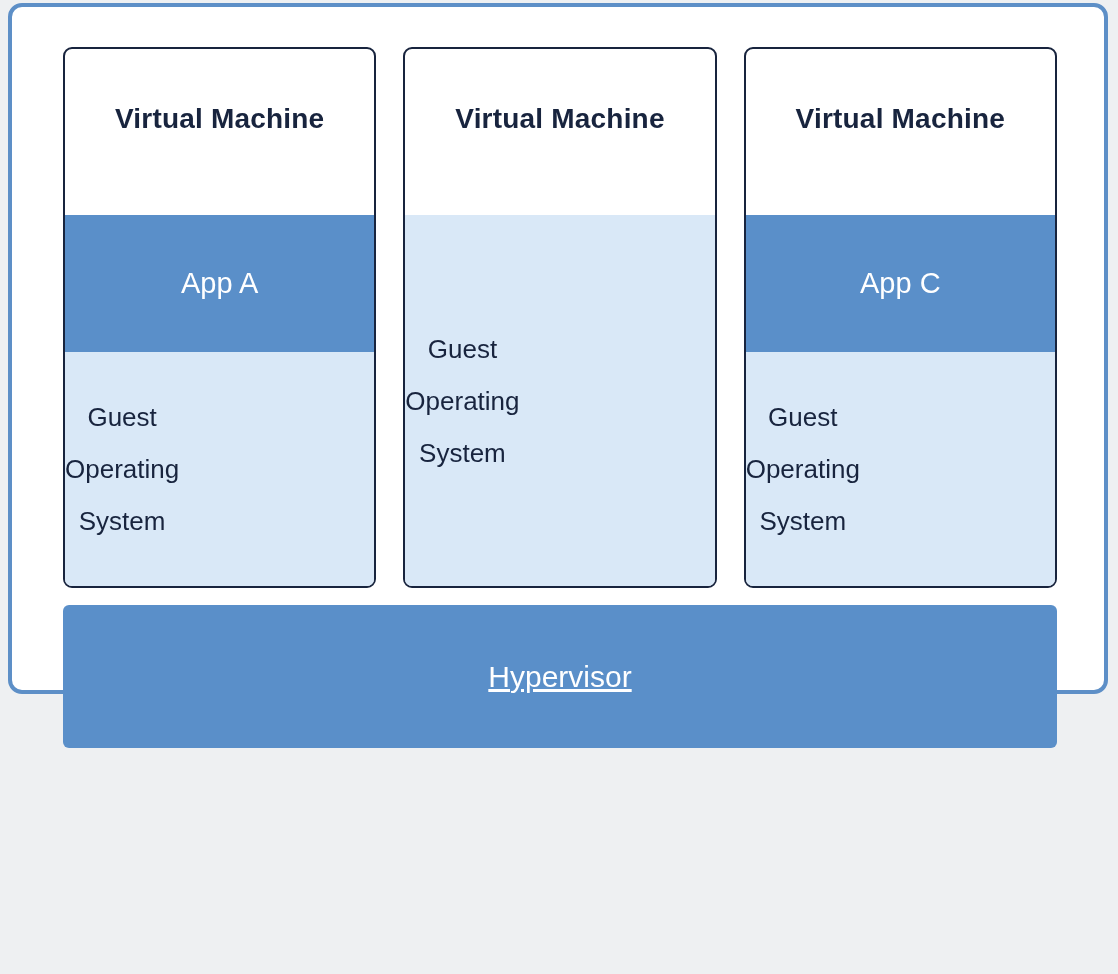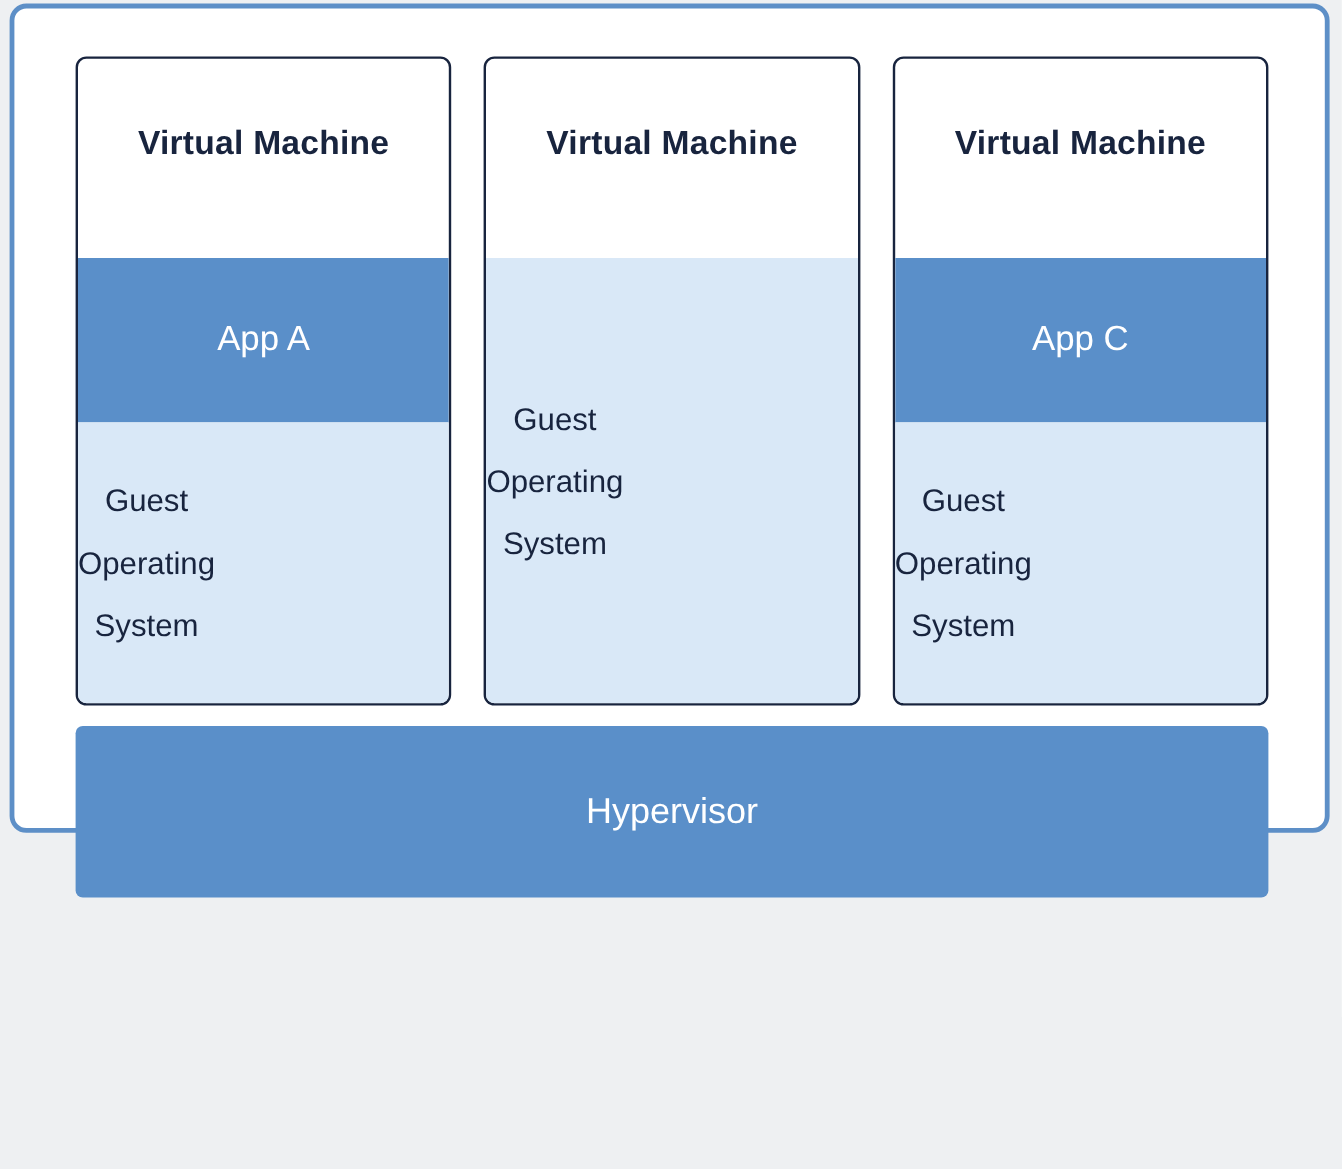--- a/index.html
+++ b/index.html
@@ -77,20 +77,21 @@
     white-space: pre-line;
   }
 
   .layer-band {
     display: flex;
     align-items: center;
     justify-content: center;
     font-size: 30px;
     color: #ffffff;
     border-radius: 6px;
+    text-decoration: underline;
   }
 
   .hypervisor-band {
     margin-top: 17px;
     height: 143px;
     background: var(--accent-blue, #5a8fc9);
   }
 
   .infrastructure-band {
     margin-top: 27px;

